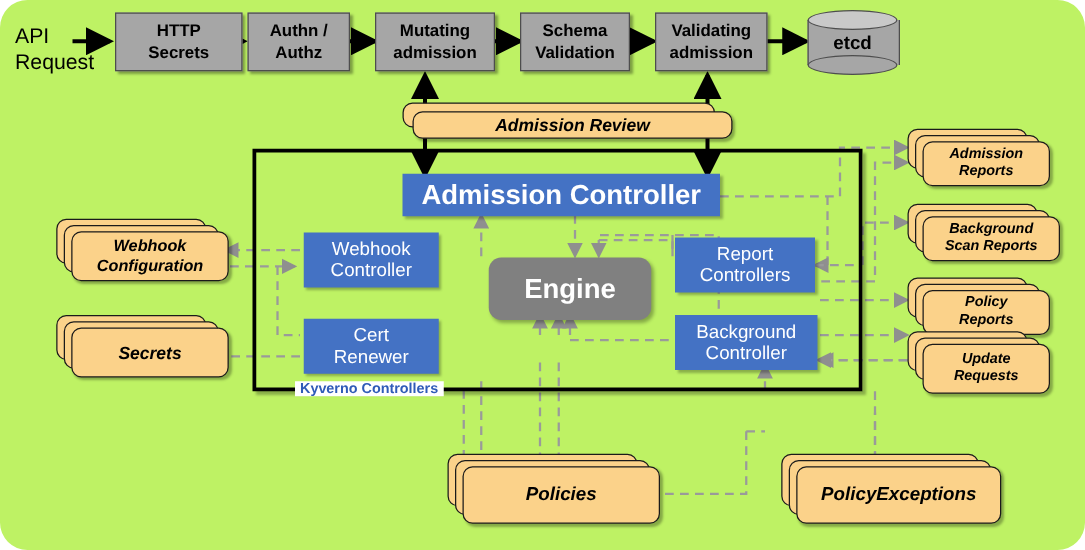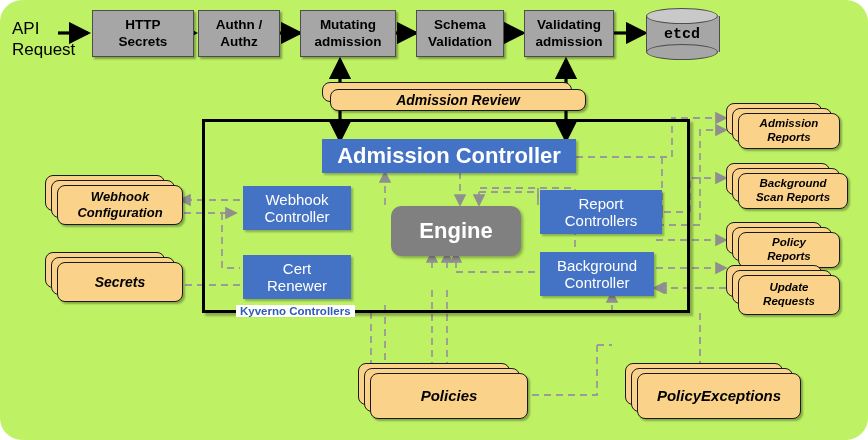--- a/index.html
+++ b/index.html
@@ -184,21 +184,21 @@
     </div>
   </div>
 
   <div class="abs grey-box" style="left:524px;top:10px;width:90px;height:47px;">
     <div>
       <div>Validating</div>
       <div>admission</div>
     </div>
   </div>
 
-  <div class="cyl" style="left:646px;top:8px;width:72px;height:52px;font-family:Liberation Mono, monospace;">
+  <div class="cyl" style="left:646px;top:8px;width:72px;height:52px;">
     <div class="body"></div>
     <div class="bot"></div>
     <div class="top"></div>
     <div class="lbl">etcd</div>
   </div>
 
   <div class="stack two" style="left:322px;top:82px;width:264px;height:28px;">
     <div class="sh s1" style="width:250px;height:20px;"></div>
     <div class="sh s2" style="width:256px;height:22px;font-size:14px;">Admission Review</div>
   </div>
@@ -217,21 +217,21 @@
     </div>
   </div>
 
   <div class="abs blue-box" style="left:243px;top:255px;width:108px;height:44px;">
     <div>
       <div>Cert</div>
       <div>Renewer</div>
     </div>
   </div>
 
-  <div class="abs blue-box" style="left:540px;top:190px;width:122px;height:44px;">
+  <div class="abs blue-box" style="left:540px;top:190px;width:112px;height:44px;">
     <div>
       <div>Report</div>
       <div>Controllers</div>
     </div>
   </div>
 
   <div class="abs blue-box" style="left:540px;top:252px;width:114px;height:44px;">
     <div>
       <div>Background</div>
       <div>Controller</div>

